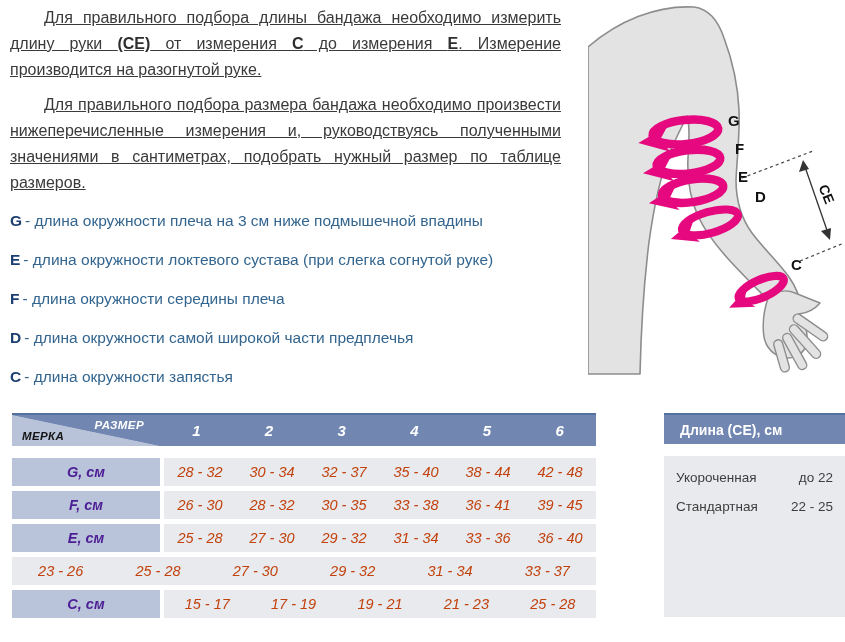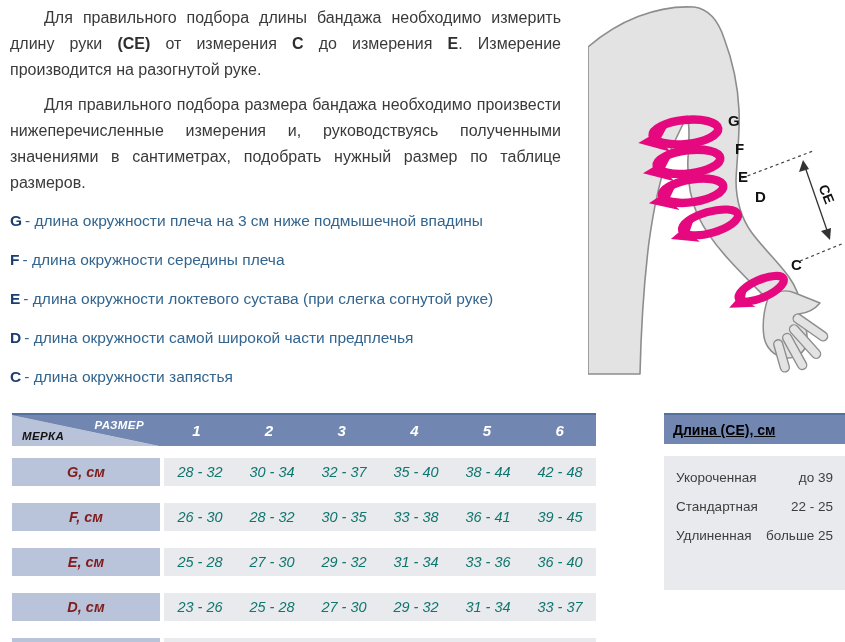--- a/index.html
+++ b/index.html
@@ -2,21 +2,21 @@
 <html><head>
 <meta charset="utf-8">
 <style>
   html,body{margin:0;padding:0;background:#fff;}
   .page{position:relative;width:845px;height:642px;background:#ffffff;
         font-family:"Liberation Sans",sans-serif;overflow:hidden;}
 
   
   .text-col{position:absolute;left:10px;top:5px;width:567px;}
   .para{margin:0 16px 9px 0;text-align:justify;text-indent:34px;
-        font-size:16px;line-height:26px;color:#3a3a3a;}
+        font-size:16px;line-height:26px;color:#3a3a3a;text-decoration:underline;}
   .para b{font-weight:bold;color:#2e2e2e;}
   .measure-list{list-style:none;margin:16px 0 0 0;padding:0;}
   .measure-item{font-size:15.5px;color:#33658f;margin-bottom:22px;line-height:17px;}
   .measure-item b{color:#1c3e70;font-weight:bold;margin-right:3px;}
 
   
   .diagram{position:absolute;left:588px;top:0;width:257px;height:376px;}
   .diagram svg{display:block;}
 
   
@@ -28,52 +28,52 @@
   .header-row{display:flex;height:31px;border-top:2px solid #54709f;}
   .corner{width:148px;position:relative;
           background:linear-gradient(to top right,#b8c2d8 49.4%,#7187b2 50.6%);}
   .corner-top{position:absolute;top:4px;right:16px;color:#ffffff;
               font-weight:bold;font-size:11.5px;letter-spacing:.4px;}
   .corner-bottom{position:absolute;bottom:4px;left:10px;color:#141414;
                  font-weight:bold;font-size:11.5px;letter-spacing:.4px;}
   .cols{flex:1;background:#7187b2;display:flex;}
   .col-h{flex:1;display:flex;align-items:center;justify-content:center;
          color:#ffffff;font-weight:bold;font-size:15px;}
-  .data-row{display:flex;height:28px;margin-top:17px;}
+  .data-row{display:flex;height:28px;margin-top:5px;}
   .data-row.first{margin-top:12px;}
   .row-label{width:148px;margin-right:4px;background:#b9c3da;
              display:flex;align-items:center;justify-content:center;
-             font-weight:bold;font-size:14.5px;color:#7f1d1d;}
+             font-weight:bold;font-size:14.5px;color:#4c1d95;}
   .row-values{flex:1;background:#e8eaee;display:flex;}
   .cell{flex:1;display:flex;align-items:center;justify-content:center;
-        font-size:14.5px;color:#0f766e;}
+        font-size:14.5px;color:#c2410c;}
 
   
   .length-panel{position:absolute;left:664px;top:413px;width:181px;}
   .panel-header{height:31px;border-top:2px solid #54709f;background:#7187b2;
-                display:flex;align-items:center;padding-left:9px;box-sizing:border-box;
-                color:#000000;font-weight:bold;font-size:14px;text-decoration:underline;}
-  .panel-body{margin-top:12px;height:134px;background:#e8eaee;
+                display:flex;align-items:center;padding-left:16px;box-sizing:border-box;
+                color:#ffffff;font-weight:bold;font-size:14px;}
+  .panel-body{margin-top:12px;height:161px;background:#e8eaee;
               padding:14px 12px 0 12px;box-sizing:border-box;}
   .panel-row{display:flex;justify-content:space-between;align-items:baseline;
              font-size:13.5px;color:#3e3e3e;margin-bottom:14px;}
 </style>
 </head>
 <body>
 
 <div class="page">
 
   <div class="text-col">
     <p class="para"><span>Для правильного подбора длины бандажа необходимо измерить длину руки </span><b>(СЕ)</b><span> от измерения </span><b>С</b><span> до измерения </span><b>Е</b><span>.  Измерение производится на разогнутой руке.</span></p>
     <p class="para">Для правильного подбора размера бандажа необходимо произвести нижеперечисленные измерения и, руководствуясь полученными значениями в сантиметрах, подобрать нужный размер по таблице размеров.</p>
 
     <ul class="measure-list">
       <li class="measure-item"><b>G</b><span>- длина окружности плеча на 3 см ниже подмышечной впадины</span></li>
+      <li class="measure-item"><b>E</b><span>- длина окружности локтевого сустава (при слегка согнутой руке)</span></li>
       <li class="measure-item"><b>F</b><span>- длина окружности середины плеча</span></li>
-      <li class="measure-item"><b>E</b><span>- длина окружности локтевого сустава (при слегка согнутой руке)</span></li>
       <li class="measure-item"><b>D</b><span>- длина окружности самой широкой части предплечья</span></li>
       <li class="measure-item"><b>C</b><span>- длина окружности запястья</span></li>
     </ul>
   </div>
 
   <div class="diagram">
     <svg width="257" height="376" viewBox="0 0 257 376">
 
       <path d="M 0,47 C 30,21 68,5 106,7 C 121,9 130,20 136,38
                C 145,62 150,88 151,110 C 152,134 149,158 148,180
@@ -181,21 +181,20 @@
         <div class="cell">25 - 28</div>
         <div class="cell">27 - 30</div>
         <div class="cell">29 - 32</div>
         <div class="cell">31 - 34</div>
         <div class="cell">33 - 36</div>
         <div class="cell">36 - 40</div>
       </div>
     </div>
 
     <div class="data-row">
-      <div class="row-label">D, см</div>
       <div class="row-values">
         <div class="cell">23 - 26</div>
         <div class="cell">25 - 28</div>
         <div class="cell">27 - 30</div>
         <div class="cell">29 - 32</div>
         <div class="cell">31 - 34</div>
         <div class="cell">33 - 37</div>
       </div>
     </div>
 
@@ -209,26 +208,22 @@
         <div class="cell">25 - 28</div>
       </div>
     </div>
   </div>
 
   <div class="length-panel">
     <div class="panel-header">Длина (СЕ), см</div>
     <div class="panel-body">
       <div class="panel-row">
         <span>Укороченная</span>
-        <span>до 39</span>
+        <span>до 22</span>
       </div>
       <div class="panel-row">
         <span>Стандартная</span>
         <span>22 - 25</span>
       </div>
-      <div class="panel-row">
-        <span>Удлиненная</span>
-        <span>больше 25</span>
-      </div>
     </div>
   </div>
 
 </div>
 
 </body></html>

